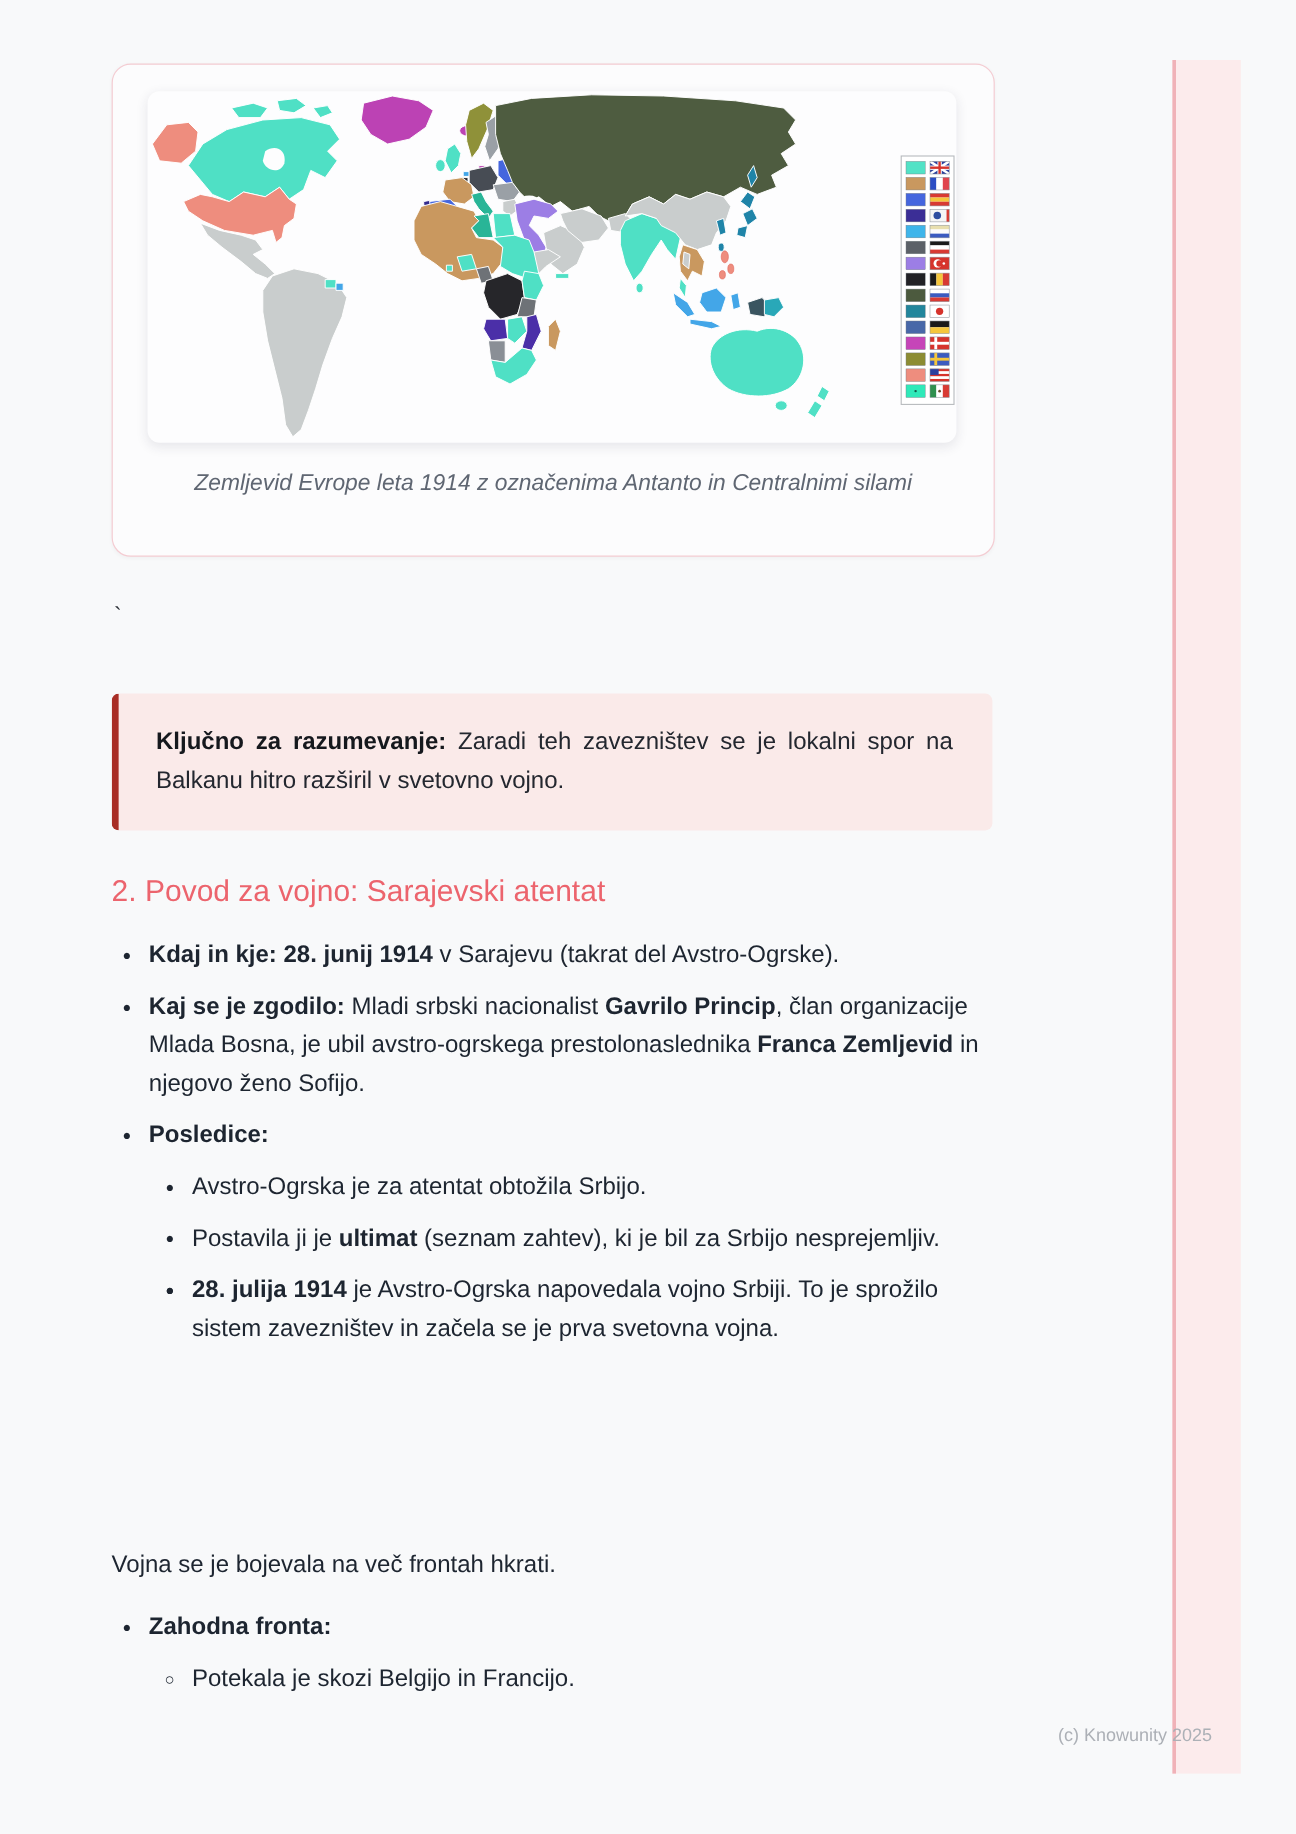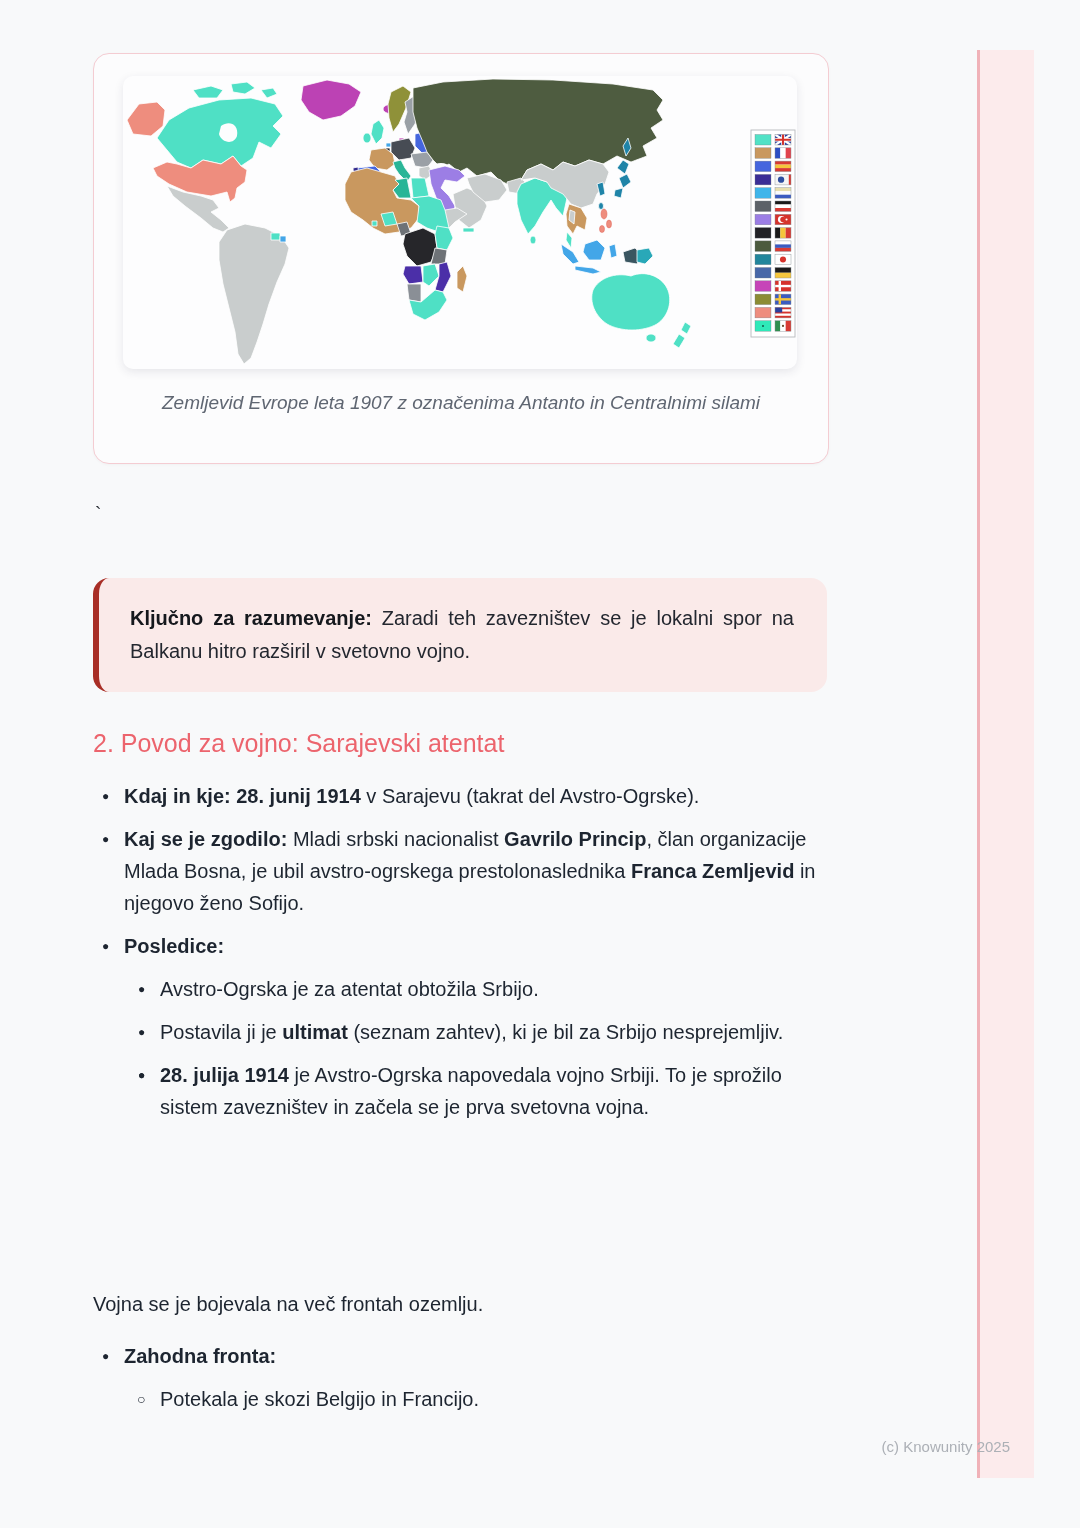--- a/index.html
+++ b/index.html
@@ -12,21 +12,21 @@
   .card{position:absolute;left:93px;top:53px;width:734px;height:409px;background:#fcfcfd;
         border:1px solid #f4ccd2;border-radius:16px;box-shadow:0 1px 3px rgba(0,0,0,.03);z-index:2;}
   .map-panel{position:absolute;left:29px;top:22px;width:674px;height:293px;background:#fdfdfe;
         border-radius:10px;box-shadow:0 3px 10px rgba(40,40,70,.10);overflow:hidden;}
   svg.map{display:block;width:674px;height:293px;}
   .caption{position:absolute;left:0;top:338px;width:100%;text-align:center;font-style:italic;
         font-size:19px;color:#5f6672;}
   .stray{position:absolute;left:95px;top:503px;font-size:19px;color:#2a2e35;z-index:2;}
   
   .callout{position:absolute;left:93px;top:578px;width:734px;box-sizing:border-box;
-        background:#faeae9;border-left:6px solid #a82e26;border-radius:16px;
+        background:#faeae9;border-left:6px solid #a82e26;border-radius:6px;
         padding:24px 33px 24px 31px;font-size:20px;line-height:33px;text-align:justify;
         color:#23272f;z-index:2;}
   .callout b{color:#15181d;}
   
   .h{position:absolute;left:93px;margin:0;font-size:25px;font-weight:400;color:#ec646d;z-index:2;}
   .h2{top:729px;}
   .h3{top:1233px;}
   .list{position:absolute;left:93px;width:734px;z-index:2;}
   .l2{top:780px;}
   .l3{top:1340px;}
@@ -246,41 +246,41 @@
               <circle cx="12" cy="195.9" r="1" fill="#135a4a"></circle>
               <rect x="24" y="190.70000000000002" width="5.333333333333333" height="10.5" fill="#2f8f4e"></rect>
               <rect x="29.333333333333332" y="190.70000000000002" width="5.333333333333333" height="10.5" fill="#ffffff"></rect>
               <rect x="34.666666666666664" y="190.70000000000002" width="5.333333333333333" height="10.5" fill="#d83a33"></rect>
               <circle cx="32" cy="195.95000000000002" r="1.1" fill="#6b4a2a"></circle>
               <rect x="24" y="190.70000000000002" width="16" height="10.5" fill="none" stroke="#8d939a" stroke-width="0.45"></rect>
             </g>
           </g>
       </svg>
     </div>
-    <div class="caption">Zemljevid Evrope leta 1907 z označenima Antanto in Centralnimi silami</div>
+    <div class="caption">Zemljevid Evrope leta 1914 z označenima Antanto in Centralnimi silami</div>
   </div>
 
   <div class="stray">`</div>
 
   <div class="callout">
     <b>Ključno za razumevanje:</b><span> Zaradi teh zavezništev se je lokalni spor na Balkanu hitro razširil v svetovno vojno.</span>
   </div>
 
   <h2 class="h h2">2. Povod za vojno: Sarajevski atentat</h2>
   <div class="list l2">
       <div class="li lv1"><span class="mark">●</span><span><b>Kdaj in kje: 28. junij 1914</b><span> v Sarajevu (takrat del Avstro-Ogrske).</span></span></div>
       <div class="li lv1"><span class="mark">●</span><span><b>Kaj se je zgodilo:</b><span> Mladi srbski nacionalist </span><b>Gavrilo Princip</b><span>, član organizacije Mlada Bosna, je ubil avstro-ogrskega prestolonaslednika </span><b>Franca Zemljevid</b><span> in njegovo ženo Sofijo.</span></span></div>
       <div class="li lv1"><span class="mark">●</span><span><b>Posledice:</b></span></div>
       <div class="li lv2"><span class="mark">●</span><span><span>Avstro-Ogrska je za atentat obtožila Srbijo.</span></span></div>
       <div class="li lv2"><span class="mark">●</span><span><span>Postavila ji je </span><b>ultimat</b><span> (seznam zahtev), ki je bil za Srbijo nesprejemljiv.</span></span></div>
       <div class="li lv2"><span class="mark">●</span></div>
       <div class="li lv2"><span class="mark">●</span><span><b>28. julija 1914</b><span> je Avstro-Ogrska napovedala vojno Srbiji. To je sprožilo sistem zavezništev in začela se je prva svetovna vojna.</span></span></div>
     </div>
 
-  <div class="para">Vojna se je bojevala na več frontah ozemlju.</div>
+  <div class="para">Vojna se je bojevala na več frontah hkrati.</div>
   <div class="list l3">
       <div class="li lv1"><span class="mark">●</span><span><b>Zahodna fronta:</b></span></div>
       <div class="li lv2 circ"><span class="mark">○</span><span><span>Potekala je skozi Belgijo in Francijo.</span></span></div>
     </div>
 
   <div class="footer">(c) Knowunity 2025</div>
 
 </div>
 
 </body></html>

